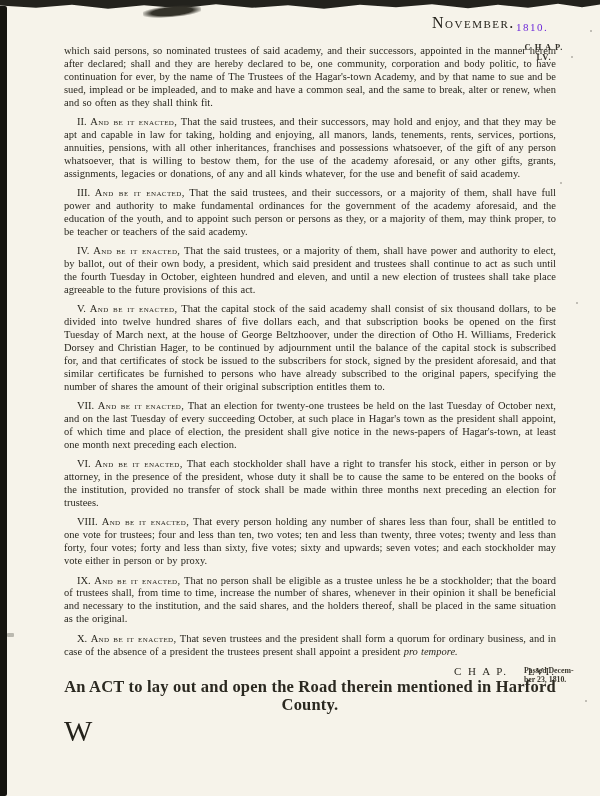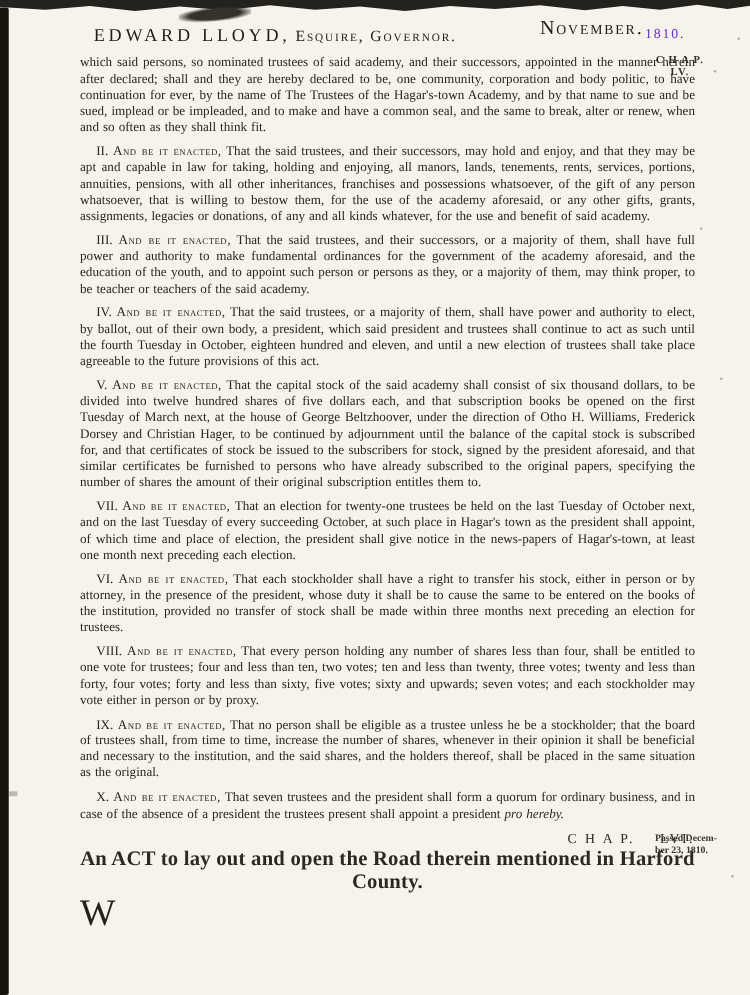--- a/index.html
+++ b/index.html
@@ -96,24 +96,20 @@
   <div class="smudge"></div>
   <div class="left-bar"></div>
   <div class="left-tick"></div>
   <div class="speck s1"></div>
   <div class="speck s2"></div>
   <div class="speck s3"></div>
   <div class="speck s4"></div>
   <div class="speck s5"></div>
   <div class="speck s6"></div>
 
-  <div class="hdr-title">
-    <span class="hdr-governor">EDWARD LLOYD,</span>
-    <span class="hdr-titles">Esquire, Governor.</span>
-  </div>
   <div class="hdr-month">November.</div>
   <div class="hdr-year">1810.</div>
 
   <div class="chap-margin">
     <div>C H A P.</div>
     <div>LV.</div>
   </div>
 
   <div class="passed-note">
     <div>Passed Decem-</div>
@@ -171,21 +167,21 @@
     <p class="body-para indent">
       <span class="lead">IX.</span>
       <span class="enacted">And be it enacted,</span>
       <span>That no person shall be eligible as a trustee unless he be a stockholder; that the board of trustees shall, from time to time, increase the number of shares, whenever in their opinion it shall be beneficial and necessary to the institution, and the said shares, and the holders thereof, shall be placed in the same situation as the original.</span>
     </p>
 
     <p class="body-para indent">
       <span class="lead">X.</span>
       <span class="enacted">And be it enacted,</span>
       <span>That seven trustees and the president shall form a quorum for ordinary business, and in case of the absence of a president the trustees present shall appoint a president</span>
-      <i>pro hereby.</i>
+      <i>pro tempore.</i>
     </p>
 
     <div class="chap56">
       <span>C H A P.</span><span class="gap"></span><span>LVI.</span>
     </div>
 
     <div class="act-title">
       <span class="act-line">An ACT to lay out and open the Road therein mentioned in Harford</span>
       <span class="act-line">County.</span>
     </div>

